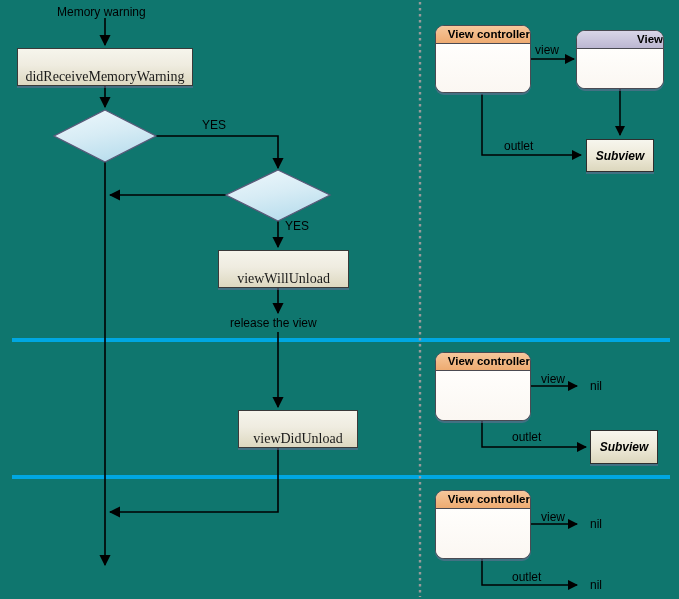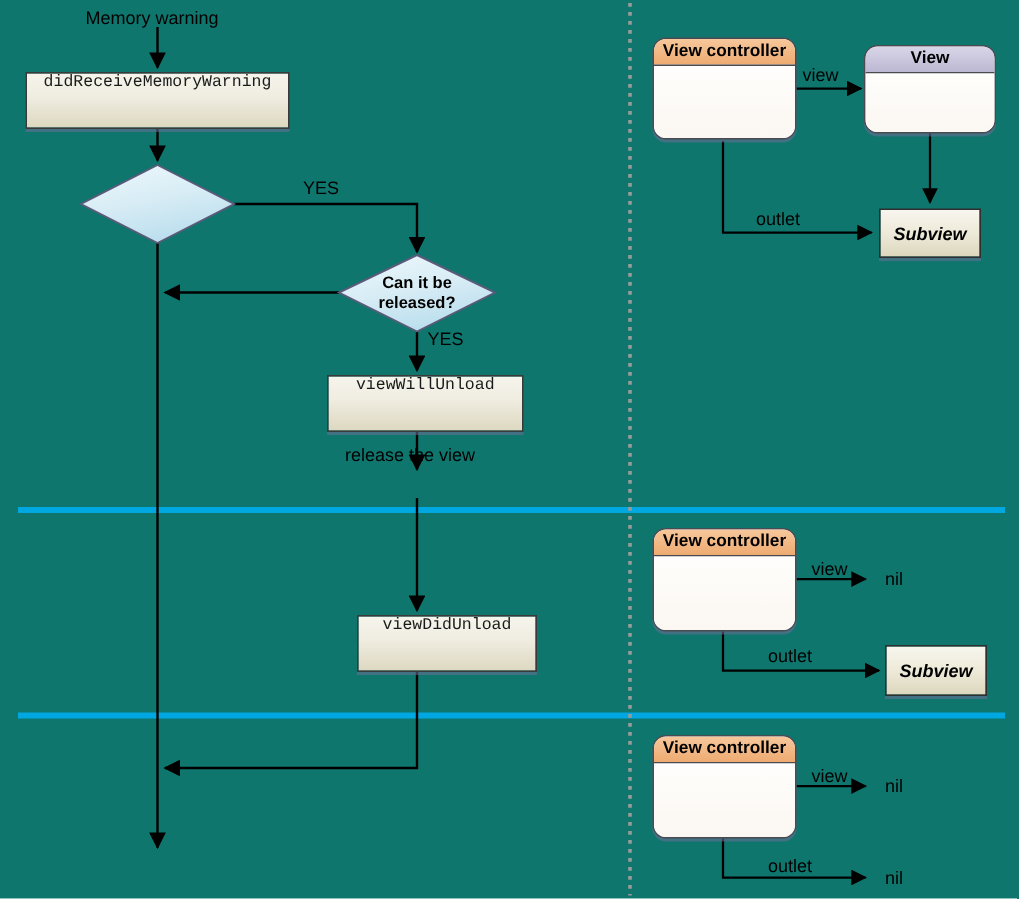--- a/index.html
+++ b/index.html
@@ -31,24 +31,24 @@
   }
 
   
   .proc {
     position: absolute;
     box-sizing: border-box;
     border: 1px solid #3a3a3a;
     background: linear-gradient(to bottom, #f6f5ec 0%, #efece0 45%, #ddd8c0 100%);
     box-shadow: 0 2px 0 0 rgba(110,110,150,0.55);
     display: flex;
-    align-items: flex-start;
+    align-items: flex-end;
     justify-content: center;
-    font-family: Liberation Mono, monospace;
-    font-size: 11px;
+    font-family: Liberation Serif, serif;
+    font-size: 14px;
     color: #1a1a1a;
   }
 
   
   .decision {
     position: absolute;
   }
   .decision .dtext {
     position: absolute;
     left: 0;
@@ -74,21 +74,21 @@
     box-sizing: border-box;
     border: 1px solid #4a4a52;
     border-radius: 9px;
     background: #fdfbf8;
     box-shadow: 0 2px 0 0 rgba(110,110,150,0.55);
     overflow: hidden;
   }
   .objbox .hdr {
     height: 17px;
     line-height: 17px;
-    text-align: center;
+    text-align: right;
     font-family: "Liberation Sans", sans-serif;
     font-size: 11.5px;
     font-weight: bold;
     color: #000000;
     border-bottom: 1px solid #4a4a52;
   }
   .objbox.vc .hdr {
     background: linear-gradient(to bottom, #f6c79b 0%, #eeab71 100%);
   }
   .objbox.view .hdr {
@@ -170,36 +170,30 @@
     <path d="M 482 559 L 482 585 L 577 585" fill="none" stroke="#000" stroke-width="1.5" marker-end="url(#arrow)"></path>
   </svg>
 
   <div class="lbl" style="left:57px; top:5px;">Memory warning</div>
 
   <div class="proc" style="left:17px; top:48px; width:176px; height:38px;">
     <span>didReceiveMemoryWarning</span>
   </div>
 
 
-  <div class="decision" style="left:226px; top:170px; width:104px; height:51px;">
-    <div class="dtext">
-      <span>Can it be</span>
-      <span>released?</span>
-    </div>
-  </div>
 
   <div class="lbl" style="left:202px; top:118px;">YES</div>
 
   <div class="lbl" style="left:285px; top:219px;">YES</div>
 
   <div class="proc" style="left:218px; top:250px; width:131px; height:38px;">
     <span>viewWillUnload</span>
   </div>
 
-  <div class="lbl" style="left:230px; top:296px;">release the view</div>
+  <div class="lbl" style="left:230px; top:316px;">release the view</div>
 
   <div class="proc" style="left:218px; top:410px; width:120px; height:38px;margin-left:20px;">
     <span>viewDidUnload</span>
   </div>
 
   <div class="objbox vc" style="left:435px; top:25px; width:96px; height:68px;">
     <div class="hdr">View controller</div>
     <div class="body"></div>
   </div>
 

